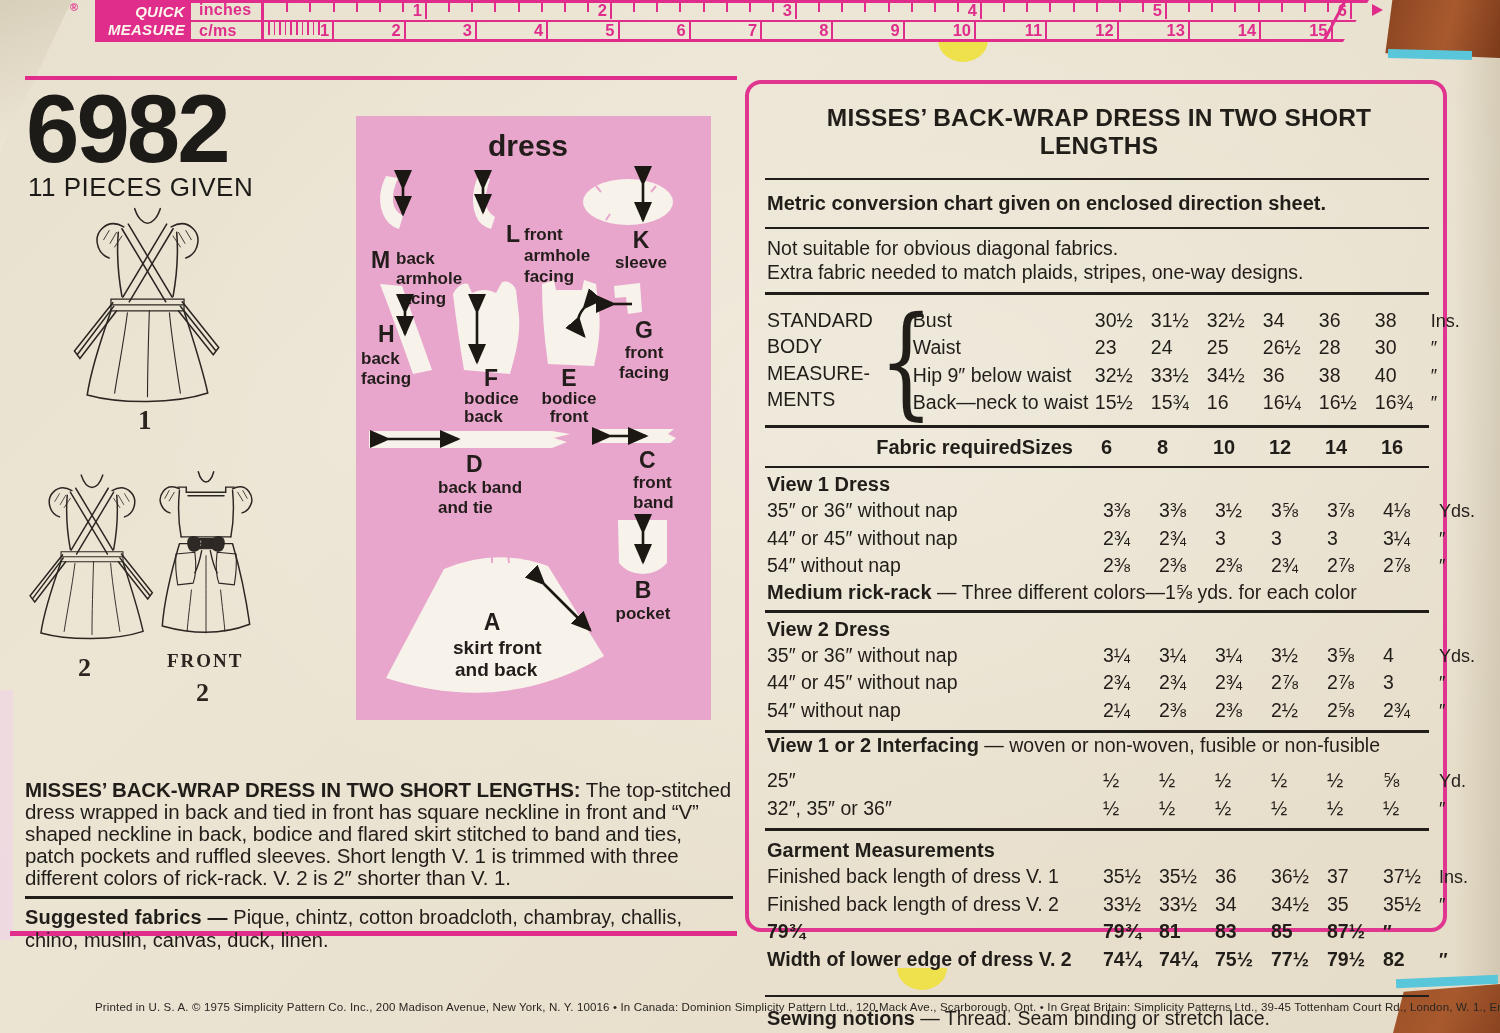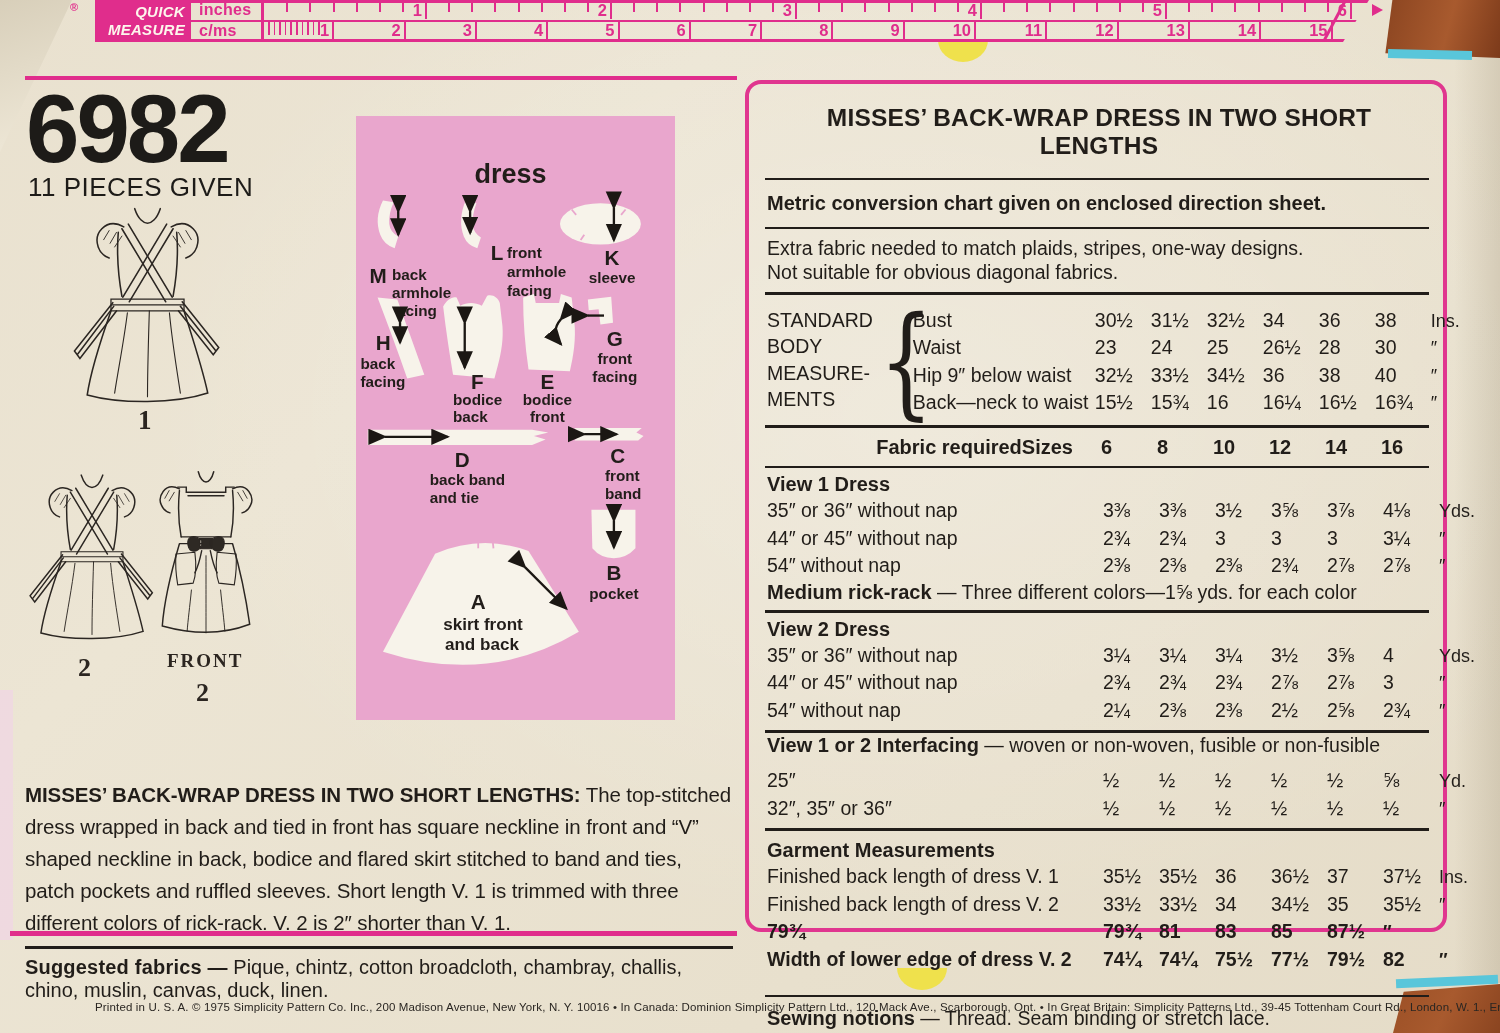--- a/index.html
+++ b/index.html
@@ -61,21 +61,21 @@
 
   
   .pattern-number { position:absolute; left:26px; top:74px; font-size:96px; font-weight:bold;
     letter-spacing:-3px; color:#1d1b18; }
   .pieces-given { position:absolute; left:28px; top:172px; font-size:26px; color:#1d1b18; letter-spacing:.5px; }
   .view-label { position:absolute; font-family:"Liberation Serif", serif; font-weight:bold; color:#2b2520; }
   .illus { position:absolute; }
   .illus svg { display:block; }
 
   
-  .pieces-panel { position:absolute; left:356px; top:116px; width:319px; height:604px; background:#e9a6cd; }
+  .pieces-panel { position:absolute; left:356px; top:116px; width:355px; height:604px; background:#e9a6cd; }
   .pieces-panel svg { display:block; width:100%; height:100%; }
   .pp-txt { font-weight:bold; font-size:17px; fill:#221d1a; font-family:"Liberation Sans", sans-serif; }
   .pp-letter { font-weight:bold; font-size:23px; fill:#221d1a; font-family:"Liberation Sans", sans-serif; }
   .pp-title { font-weight:bold; font-size:30px; fill:#221d1a; font-family:"Liberation Sans", sans-serif; }
   .pp-shape { fill:#f7f3ea; stroke:none; }
   .pp-arrow { stroke:#1b1713; stroke-width:2.6; fill:none; }
   .pp-notch { stroke:#e9a6cd; stroke-width:2; }
 
   
   .info-panel { position:absolute; left:745px; top:80px; width:702px; height:852px;
@@ -100,21 +100,21 @@
   .munit { font-size:18px; }
   .sizes-row { font-weight:bold; margin:6px 0; font-size:20px; }
   .sizes-row .mlabel { display:flex; justify-content:flex-end; padding-right:28px; }
   .sec-head { font-size:20px; font-weight:bold; margin:5px 0 1px 2px; }
   .inline-note { font-size:19.5px; margin:1px 0 6px 2px; }
   .inline-note b { font-size:20px; }
   .rows { margin-left:2px; }
 
   
   .description { position:absolute; left:25px; top:779px; width:708px; }
-  .description p { font-size:20.5px; line-height:32px; letter-spacing:-.1px; }
+  .description p { font-size:20.5px; line-height:22px; letter-spacing:-.1px; }
   .desc-rule { height:2.5px; background:#211d19; margin-top:7px; }
   .fabrics { font-size:20px; line-height:23px; margin-top:7px; }
   .fabrics b { letter-spacing:.2px; }
 
   
   .footer { position:absolute; left:95px; top:1001px; width:1300px; font-size:11.5px;
     letter-spacing:.15px; color:#2a2622; white-space:nowrap; }
 </style>
 </head>
 <body>
@@ -402,22 +402,22 @@
       <text class="pp-txt" x="99" y="560" style="font-size:19px">and  back</text>
     </svg>
   </div>
 
   <div class="info-panel">
     <div class="panel-title">MISSES’ BACK-WRAP DRESS IN TWO SHORT LENGTHS</div>
     <div class="rule" style="margin-top:18px"></div>
     <div class="note-bold">Metric conversion chart given on enclosed direction sheet.</div>
     <div class="rule mt12"></div>
     <div class="note">
+      <div>Not suitable for obvious diagonal fabrics.</div>
       <div>Extra fabric needed to match plaids, stripes, one-way designs.</div>
-      <div>Not suitable for obvious diagonal fabrics.</div>
     </div>
     <div class="rule mt8"></div>
 
     <div class="body-block">
       <div class="body-head">
         <div>STANDARD</div>
         <div>BODY</div>
         <div>MEASURE-</div>
         <div>MENTS</div>
       </div>

